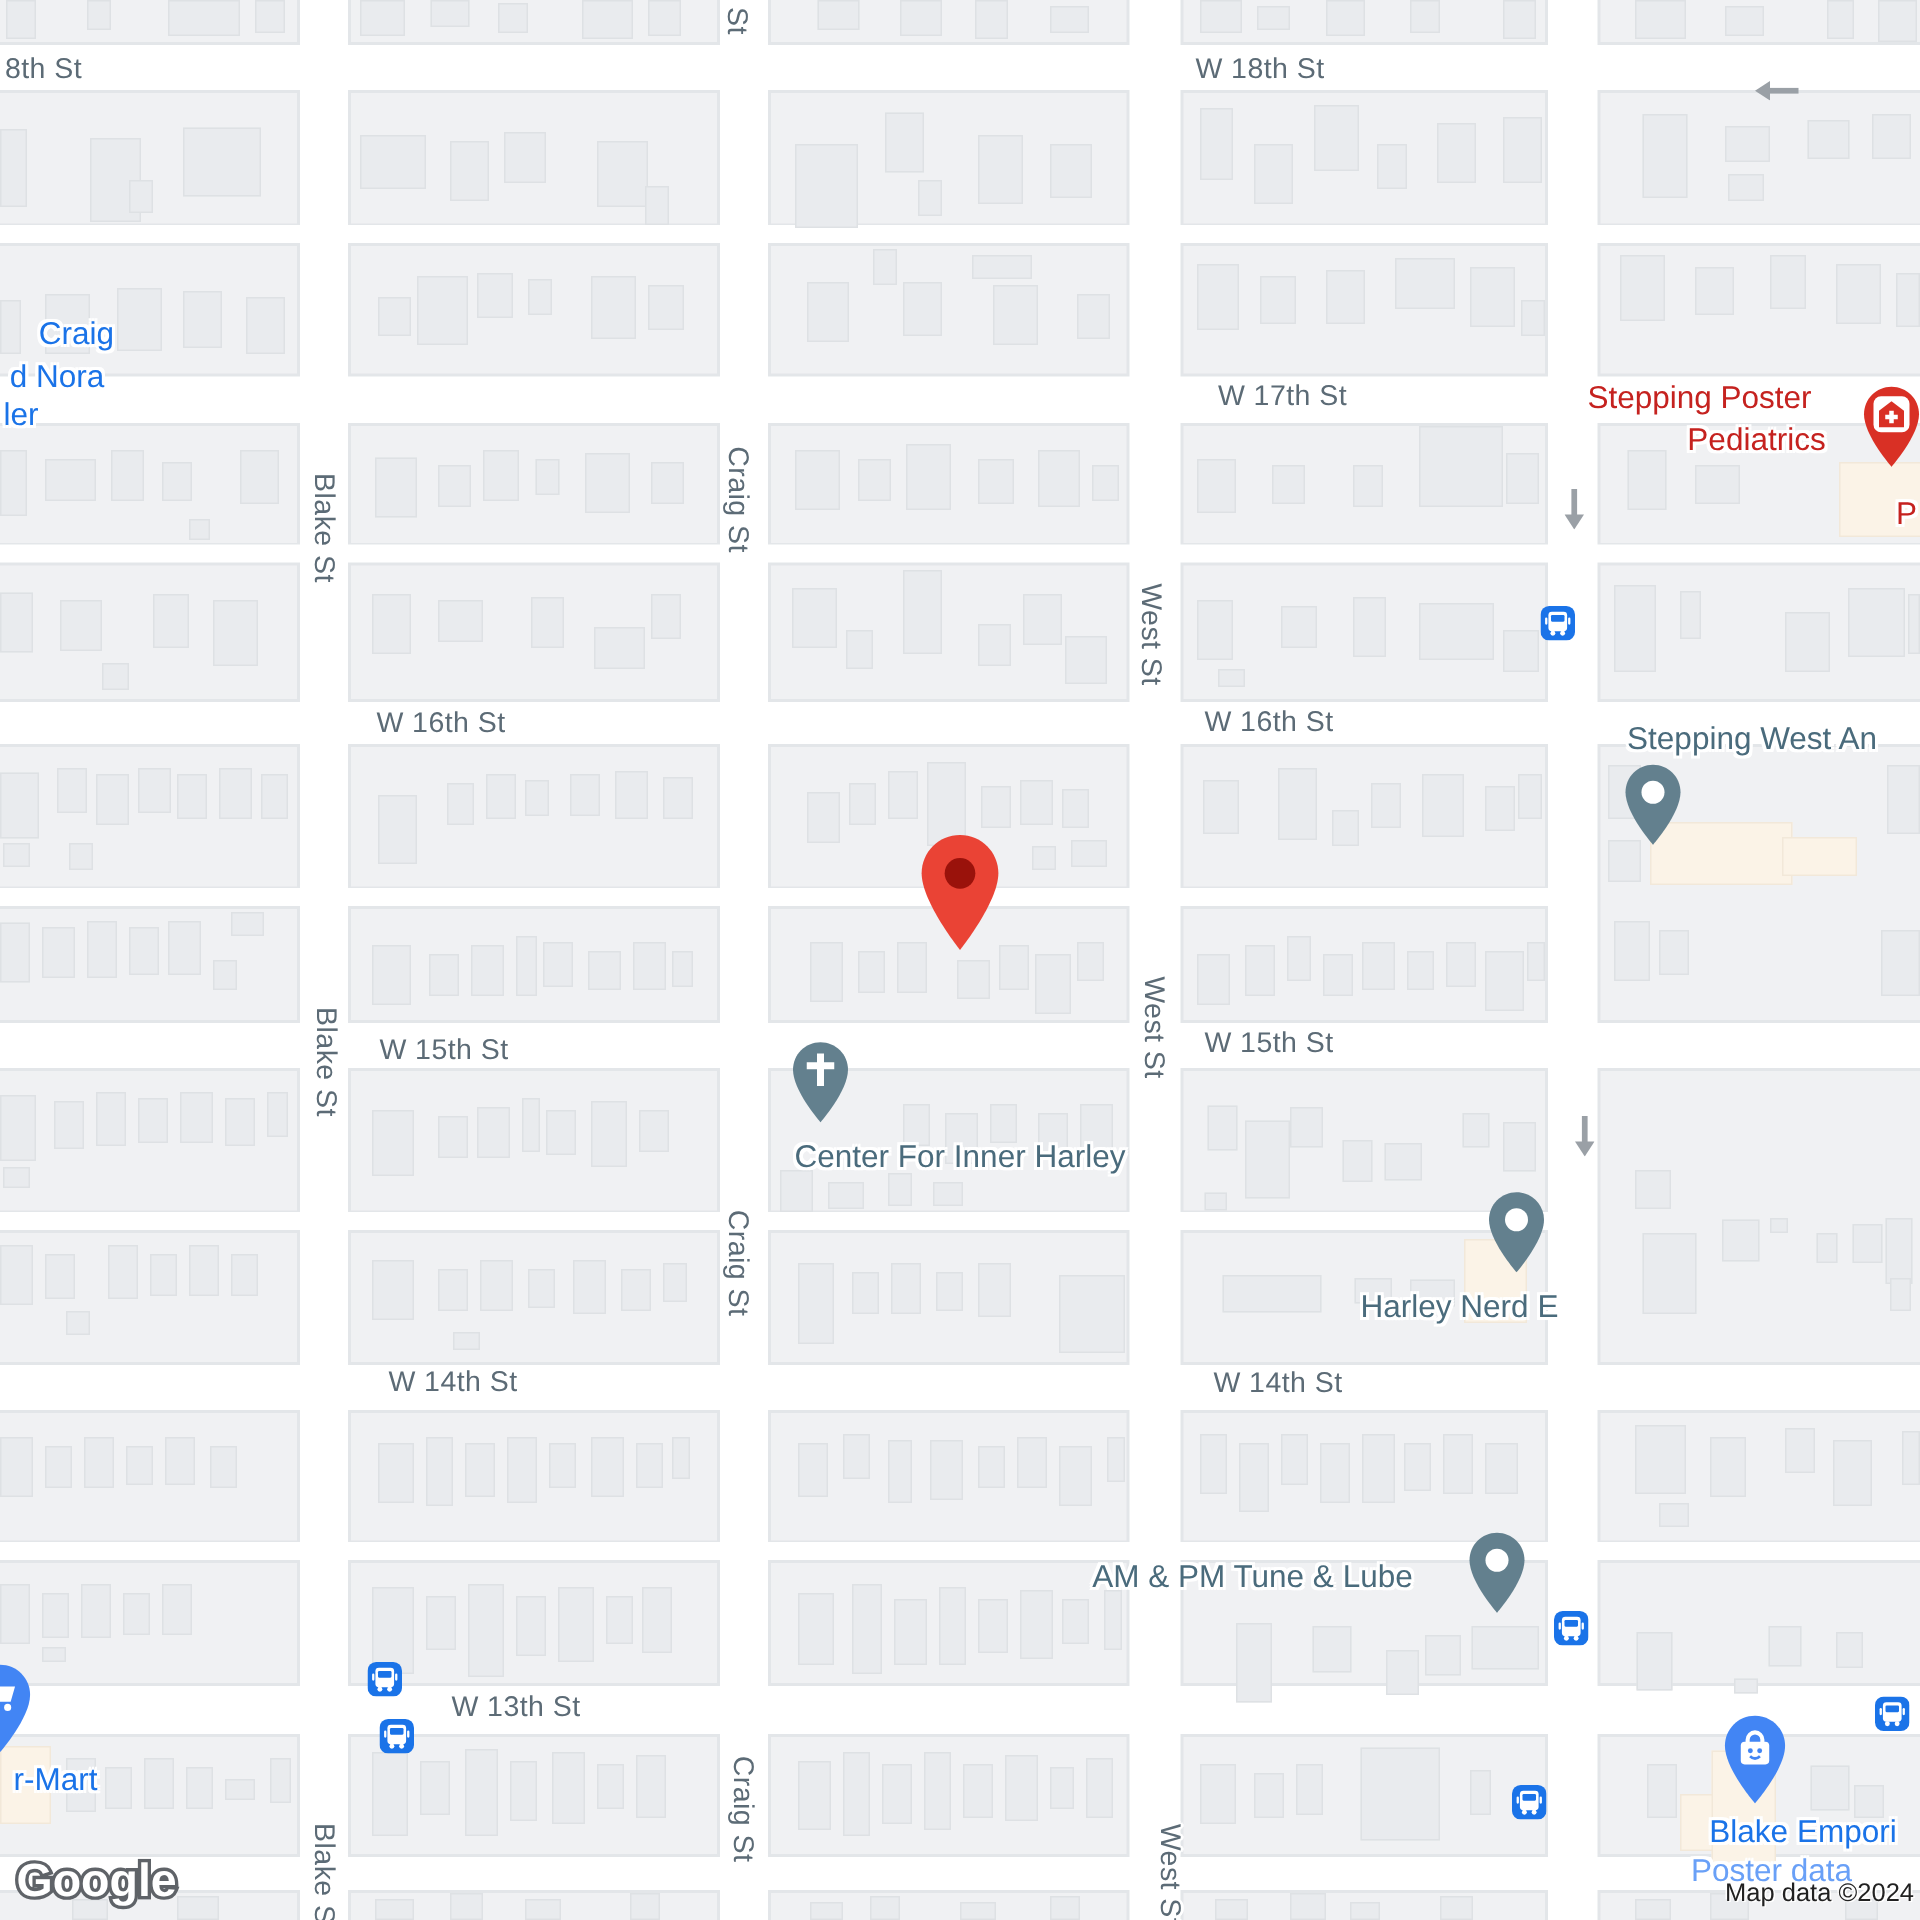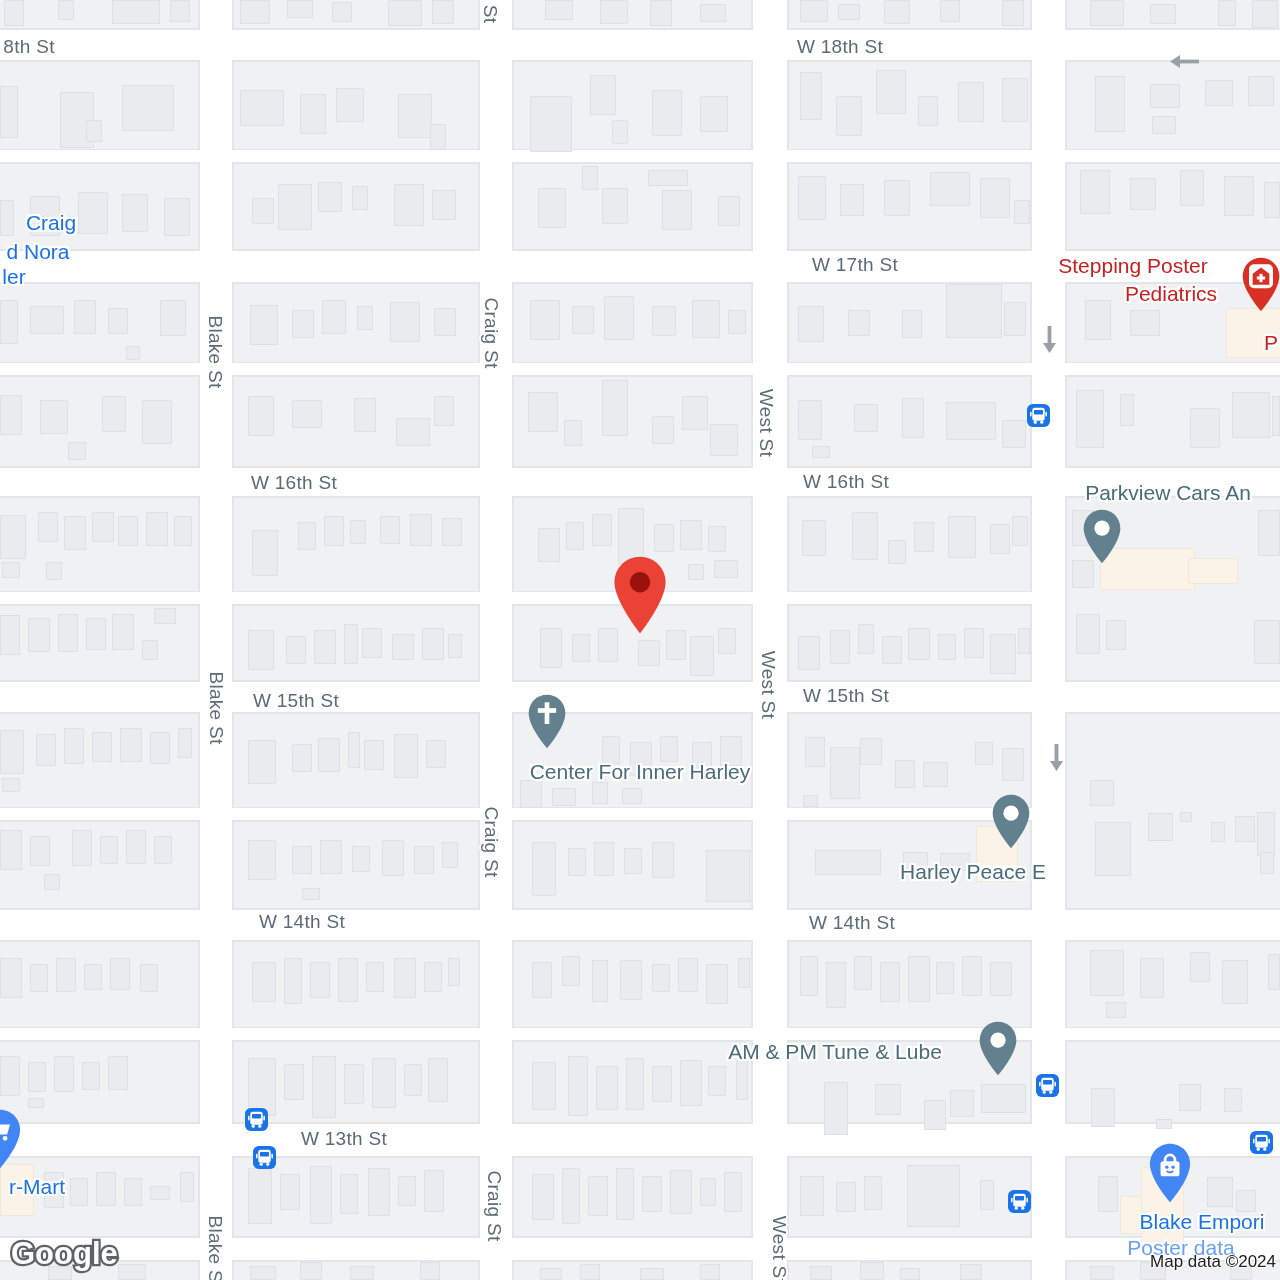--- a/index.html
+++ b/index.html
@@ -467,23 +467,23 @@
       <div class="street-label v" style="left: 494px; top: 1206px;">Craig St</div>
       <div class="street-label v" style="left: 766px; top: 423px;">West St</div>
       <div class="street-label v" style="left: 768px; top: 685px;">West St</div>
       <div class="street-label v" style="left: 779px; top: 1250px;">West St</div>
       <div class="poi-label poi-blue" style="left: 51px; top: 223px;">Craig</div>
       <div class="poi-label poi-blue" style="left: 38px; top: 252px;">d Nora</div>
       <div class="poi-label poi-blue" style="left: 14px; top: 277px;">ler</div>
       <div class="poi-label poi-red" style="left: 1133px; top: 266px;">Stepping Poster</div>
       <div class="poi-label poi-red" style="left: 1171px; top: 294px;">Pediatrics</div>
       <div class="poi-label poi-red" style="left: 1271px; top: 343px;">P</div>
-      <div class="poi-label poi-slate" style="left: 1168px; top: 493px;">Parkview Cars An</div>
+      <div class="poi-label poi-slate" style="left: 1168px; top: 493px;">Stepping West An</div>
       <div class="poi-label poi-slate" style="left: 640px; top: 772px;">Center For Inner Harley</div>
-      <div class="poi-label poi-slate" style="left: 973px; top: 872px;">Harley Peace E</div>
+      <div class="poi-label poi-slate" style="left: 973px; top: 872px;">Harley Nerd E</div>
       <div class="poi-label poi-slate" style="left: 835px; top: 1052px;">AM &amp; PM Tune &amp; Lube</div>
       <div class="poi-label poi-blue" style="left: 1202px; top: 1222px;">Blake Empori</div>
       <div class="poi-label poi-blue-light" style="left: 1181px; top: 1248px;">Poster data</div>
       <div class="poi-label poi-blue" style="left: 37px; top: 1187px;">r-Mart</div>
     </div>
   <div id="layer-icons">
       <div class="pin" style="left: 613px; top: 555px;"><svg width="54" height="80" viewBox="0 0 38 56">
           <path d="M19 1C9 1 1 9 1 19c0 13.5 18 36 18 36s18-22.5 18-36C37 9 29 1 19 1z" fill="#EA4335"></path>
           <circle cx="19" cy="19" r="7.2" fill="#9A120B"></circle>
         </svg></div>

